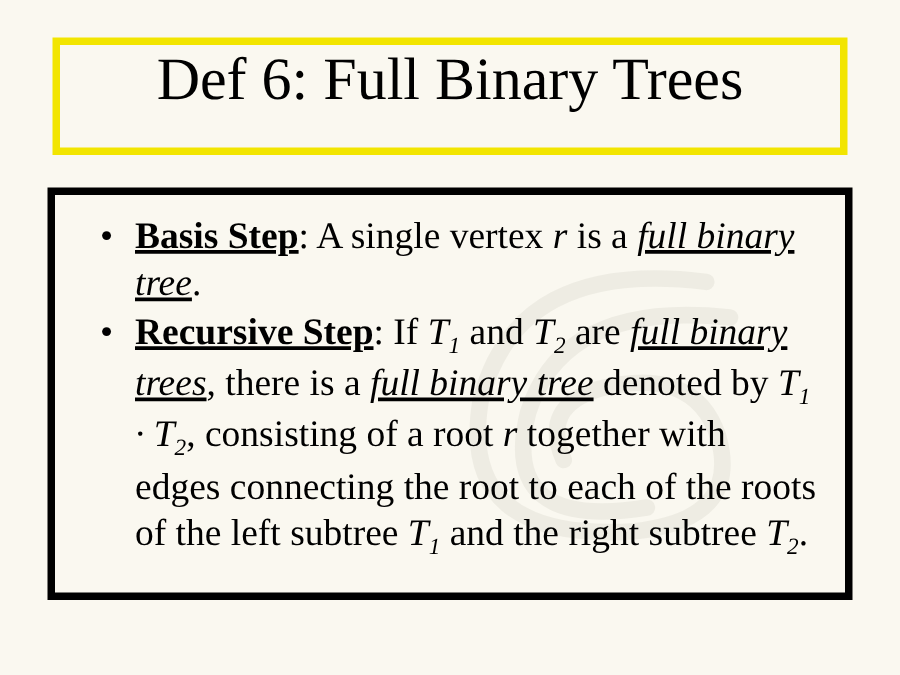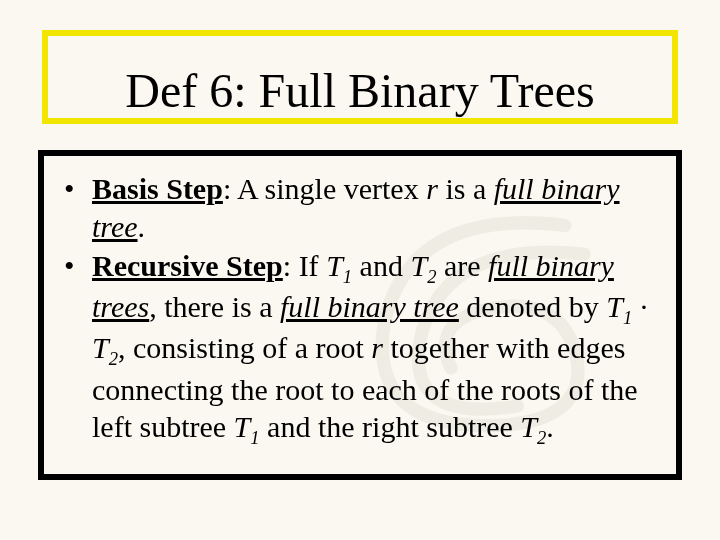--- a/index.html
+++ b/index.html
@@ -21,36 +21,36 @@
   }
   .title-box {
     position: absolute;
     left: 42px;
     top: 30px;
     width: 636px;
     height: 94px;
     border: 6px solid #f2e500;
     background: transparent;
     display: flex;
-    align-items: flex-end;
+    align-items: flex-start;
     justify-content: center;
   }
   .title-text {
     font-size: 48px;
     color: #000;
     text-align: center;
   }
   .body-box {
     position: absolute;
     left: 38px;
     top: 150px;
     width: 644px;
     height: 330px;
     border: 6px solid #000;
-    padding: 14px 20px 14px 20px;
+    padding: 14px 20px 14px 36px;
     background: transparent;
   }
   .bullet-list {
     list-style: none;
     font-size: 30px;
     line-height: 1.25;
     color: #000;
   }
   .bullet-list li {
     position: relative;

